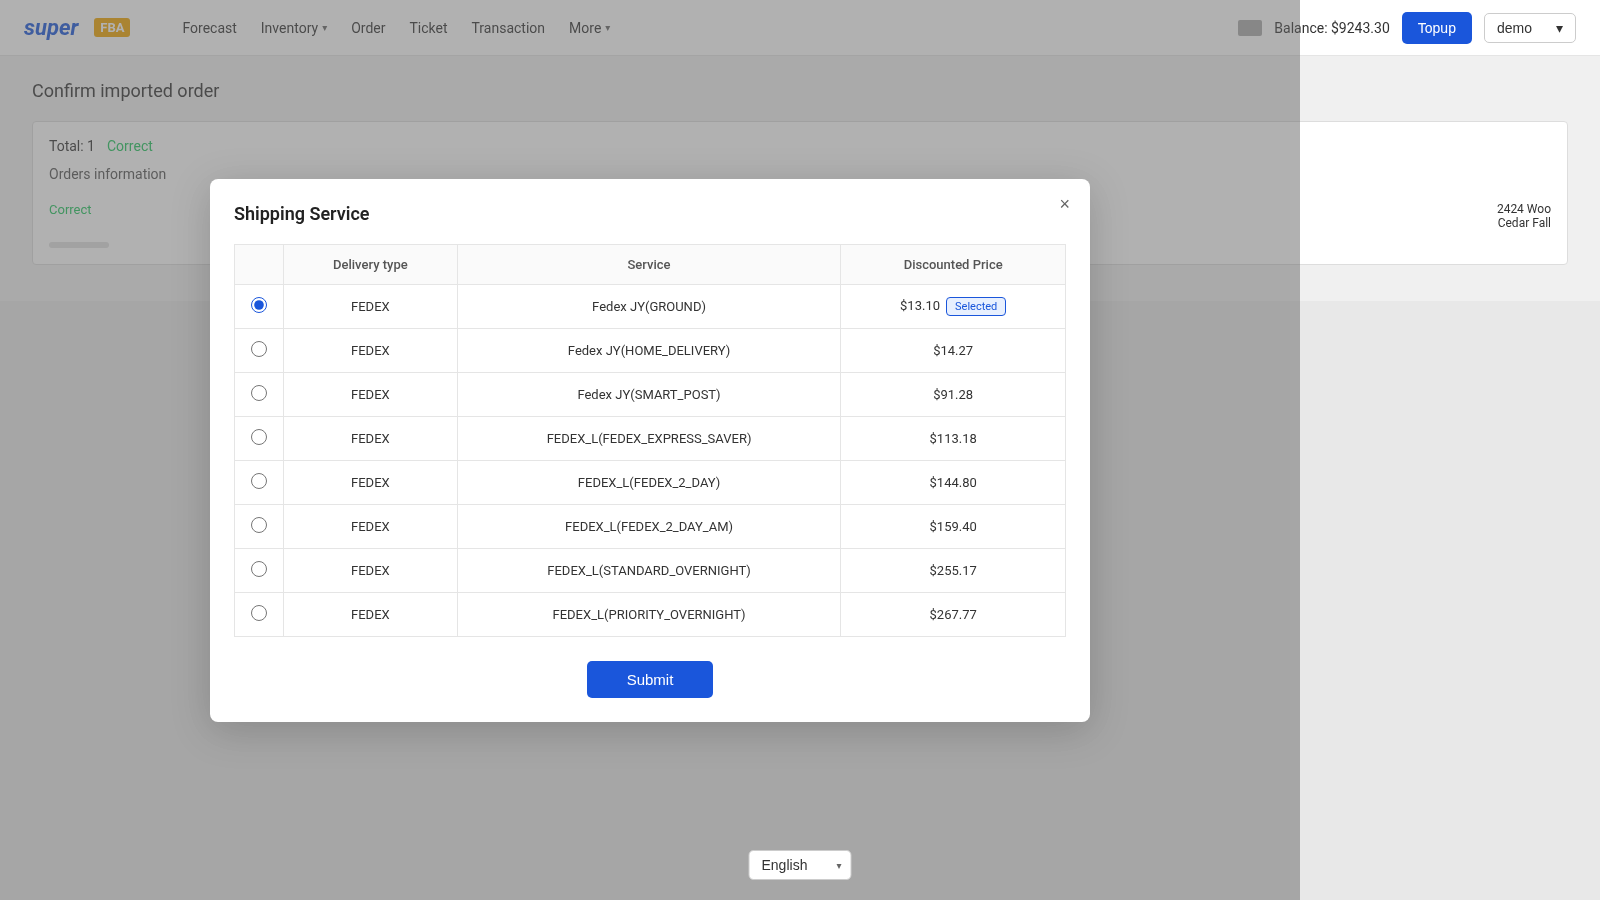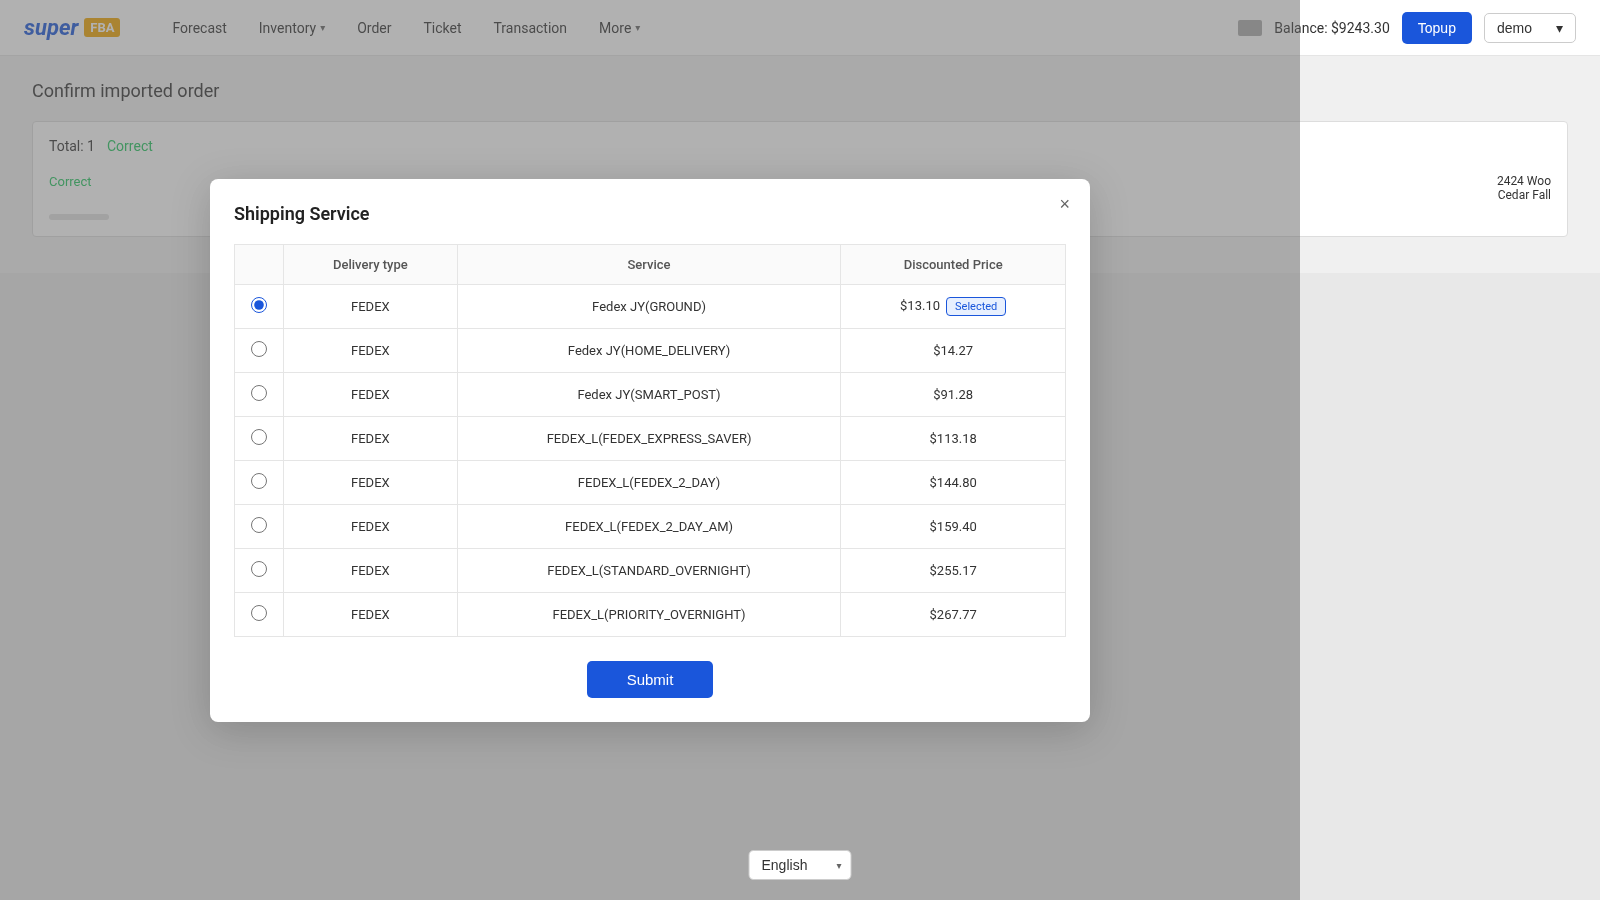--- a/index.html
+++ b/index.html
@@ -34,27 +34,26 @@
       color: #1a56db;
       font-style: italic;
     }
     .logo-fba {
       background: #f0a500;
       color: #fff;
       font-size: 13px;
       font-weight: 700;
       padding: 2px 6px;
       border-radius: 3px;
-      margin-left: 6px;
+      margin-left: 16px;
     }
     .nav {
       display: flex;
       align-items: center;
       flex: 1;
-      gap: 8px;
     }
     .nav-item {
       padding: 6px 12px;
       font-size: 14px;
       color: #333;
       cursor: pointer;
       display: flex;
       align-items: center;
       gap: 4px;
     }
@@ -325,20 +324,21 @@
   </div>
 </div>
 
 <div class="page-bg">
   <div class="page-title">Confirm imported order</div>
   <div class="card">
     <div class="total-row">
       <span>Total: 1</span>
       <span class="total-correct">Correct</span>
     </div>
+    <div class="orders-info">Orders information</div>
     <div style="display:flex; justify-content: space-between; padding: 8px 0;">
       <span class="correct-link">Correct</span>
       <div class="ship-to-info">
         <div>2424 Woo</div>
         <div>Cedar Fall</div>
       </div>
     </div>
     <div class="scrollbar-hint"></div>
   </div>
 </div>

